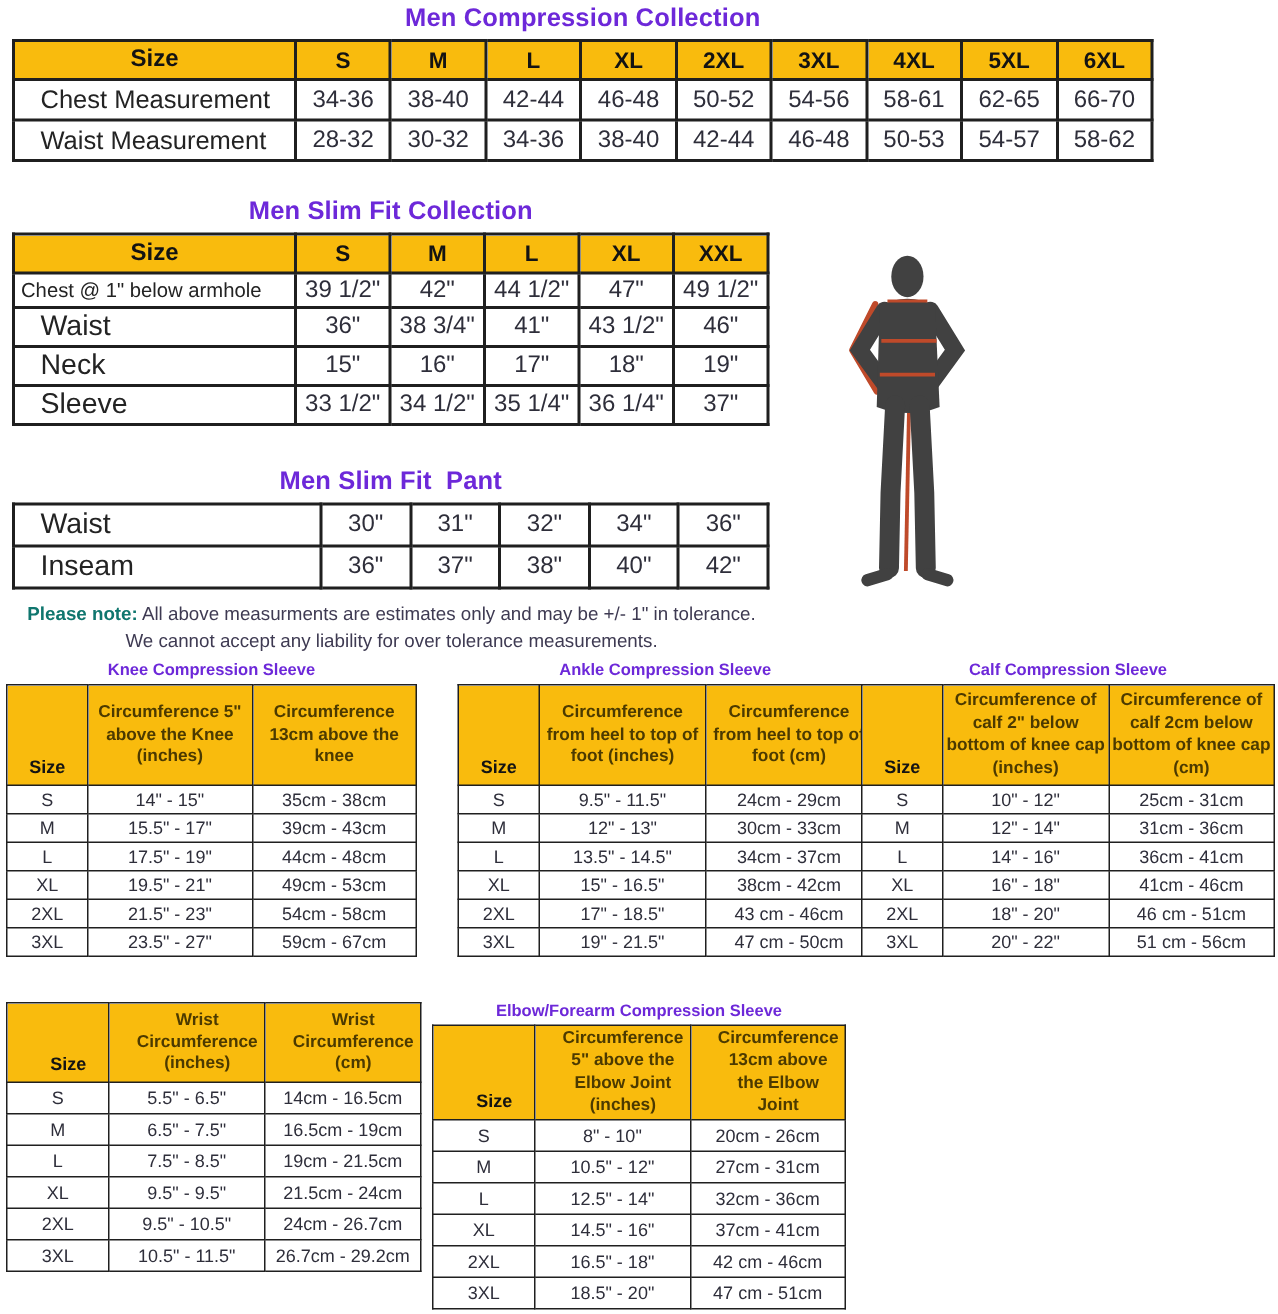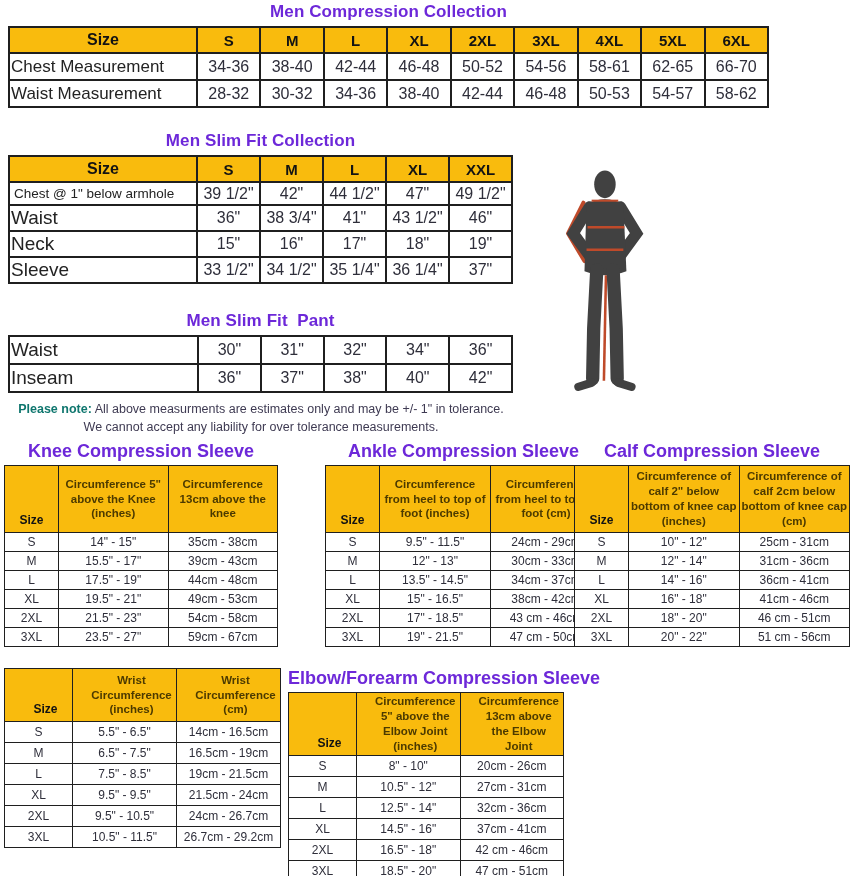--- a/index.html
+++ b/index.html
@@ -3,34 +3,34 @@
 <meta charset="utf-8">
 <style>
   html,body{margin:0;padding:0;background:#fff;}
   #root{
     position:relative;width:852px;height:876px;background:#ffffff;overflow:hidden;
     font-family:"Liberation Sans",sans-serif;
   }
   .sec{position:absolute;}
   .tbl-title{font-weight:bold;color:#6d28d9;text-align:center;white-space:pre;}
   .big-title{font-size:17px;margin-bottom:4px;letter-spacing:0.1px;}
-  .mini-title{font-size:18px;margin-bottom:3px;}
+  .mini-title{font-size:11px;margin-bottom:3px;}
   table{border-collapse:collapse;table-layout:fixed;width:100%;background:#fff;}
   th,td{overflow:hidden;padding:0;}
   
   .t-top th{
     background:var(--header-bg);border:2px solid var(--border);
     font-size:15px;font-weight:bold;color:#131313;height:24px;text-align:center;
   }
   .t-top th:first-child{font-size:16px;}
   .t-top td{
     border:2px solid var(--border);font-size:16px;color:var(--cell-text);
     text-align:center;height:25px;
   }
-  .t-top td:first-child{text-align:left;padding-left:1px;color:#232323;}
+  .t-top td:first-child{text-align:left;padding-left:17px;color:#232323;}
   .t-compression th:first-child,.t-compression td:first-child{width:186px;}
   .t-compression td:first-child{font-size:17px;}
   .t-slim th:first-child,.t-slim td:first-child{width:186px;}
   .t-slim td:first-child{font-size:19px;}
   .t-slim td{height:24px;}
   .t-slim tr.small-row td{height:21px;}
   .t-slim tr.small-row td:first-child{font-size:13.5px;padding-left:4px;}
   .t-pant td:first-child{width:186px;font-size:19px;}
   .t-pant td{height:26px;}
   
@@ -54,21 +54,21 @@
   .sec-compression{left:8px;top:2px;width:761px;}
   .sec-slim{left:8px;top:131px;width:505px;}
   .sec-pant{left:8px;top:311px;width:505px;}
   .sec-note{
     left:0;top:401px;width:522px;text-align:center;
     font-size:12.5px;color:var(--note-text);line-height:1.4;
   }
   .sec-note .note-bold{font-weight:bold;color:#0f766e;}
   .sec-figure{left:552px;top:170px;width:112px;height:225px;}
   .sec-knee{left:4px;top:441px;width:274px;}
-  .sec-ankle{left:296px;top:441px;width:277px;padding-left:29px;}
+  .sec-ankle{left:276px;top:441px;width:277px;padding-left:29px;}
   .sec-calf{left:574px;top:441px;width:276px;}
   .sec-wrist{left:4px;top:668px;width:277px;}
   .sec-elbow{left:288px;top:668px;width:276px;}
 </style>
 </head>
 <body>
 
 <div id="root">
 
   <div class="sec sec-compression">

